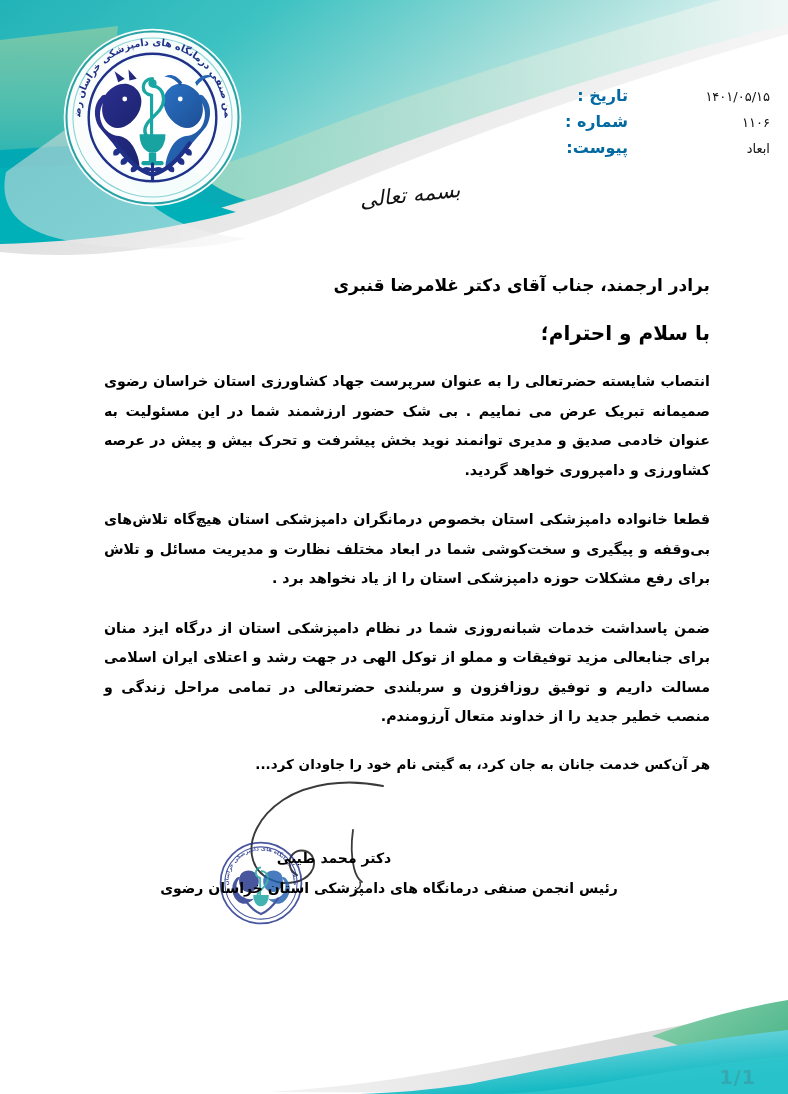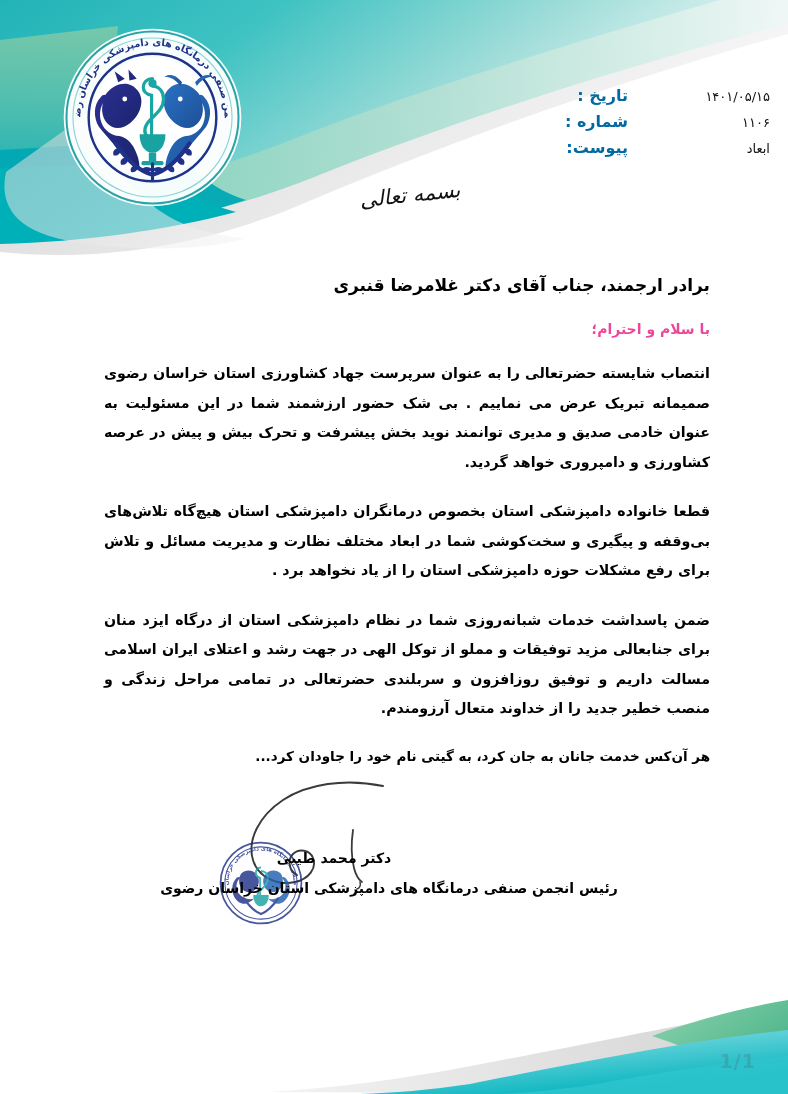--- a/index.html
+++ b/index.html
@@ -98,23 +98,23 @@
 
   .salutation {
     font-size: 17px;
     font-weight: bold;
     color: #000000;
     text-align: center;
     margin: 0 0 26px 0;
     letter-spacing: -0.2px;
   }
   .greeting {
-    font-size: 14px;
-    font-weight: bold;
-    color: #ec4899;
+    font-size: 20px;
+    font-weight: bold;
+    color: #000000;
     text-align: left;
     margin: 0 0 22px 0;
     padding-left: 92px;
   }
   .para {
     font-size: 14.2px;
     font-weight: bold;
     line-height: 2.08;
     color: #000000;
     margin: 0 0 20px 16px;
@@ -172,21 +172,21 @@
     width: 86px;
     height: 86px;
     pointer-events: none;
     opacity: .82;
   }
 
   
   .page-num {
     position: absolute;
     right: 32px;
-    bottom: 22px;
+    bottom: 6px;
     font-size: 19px;
     font-weight: bold;
     color: rgba(80,110,115,0.30);
     letter-spacing: 1px;
   }
 </style>
 </head>
 <body>
 
 <div class="page">

